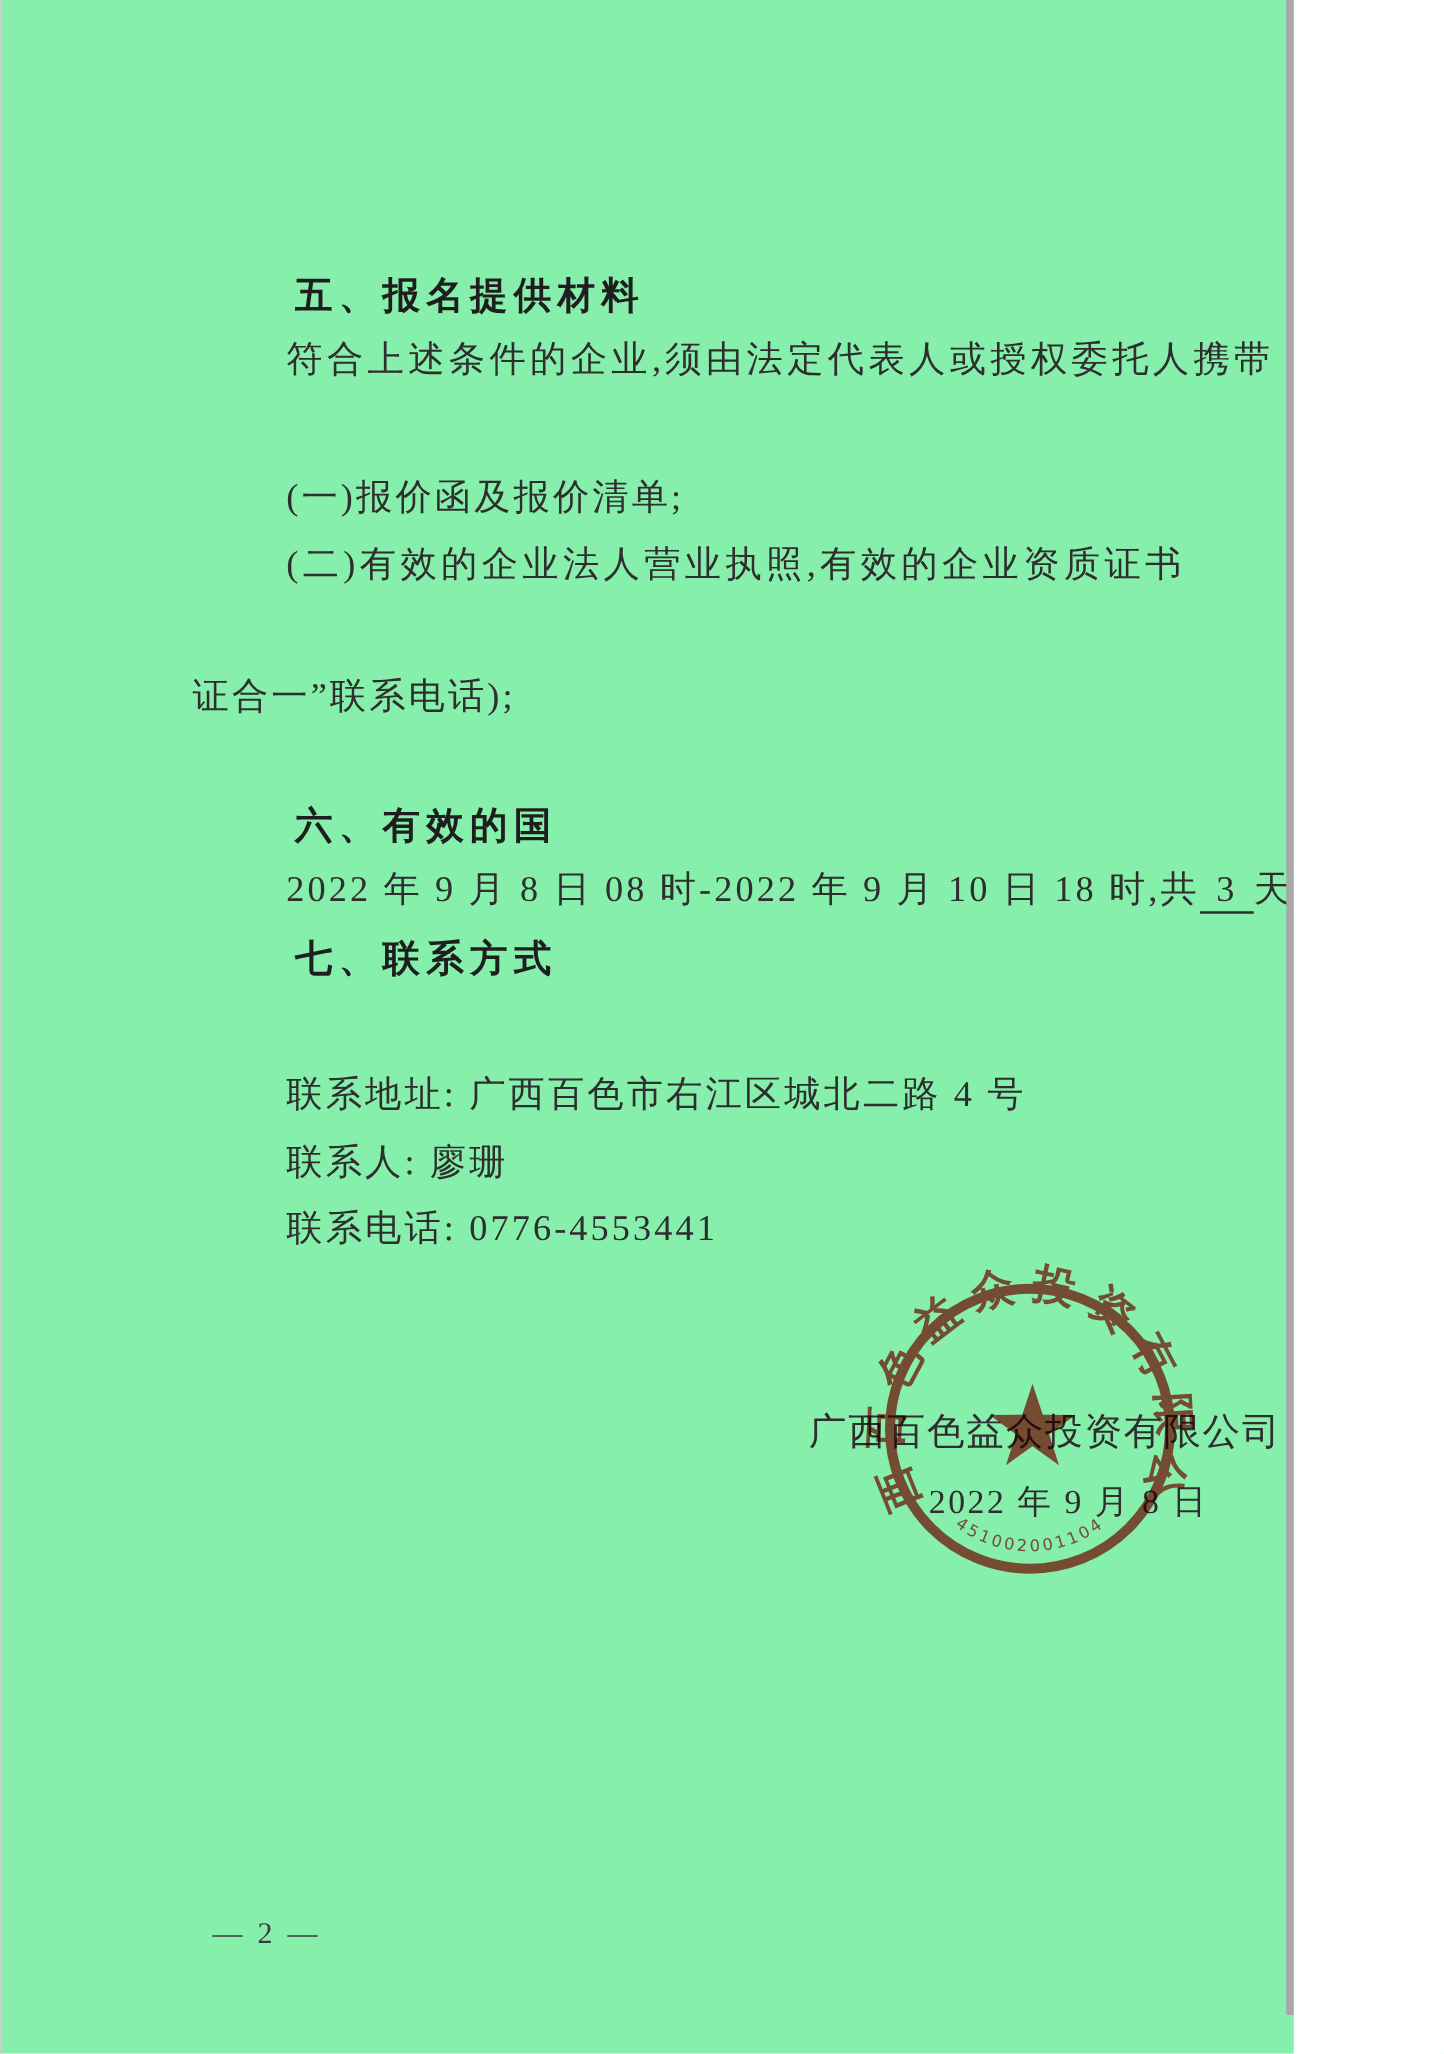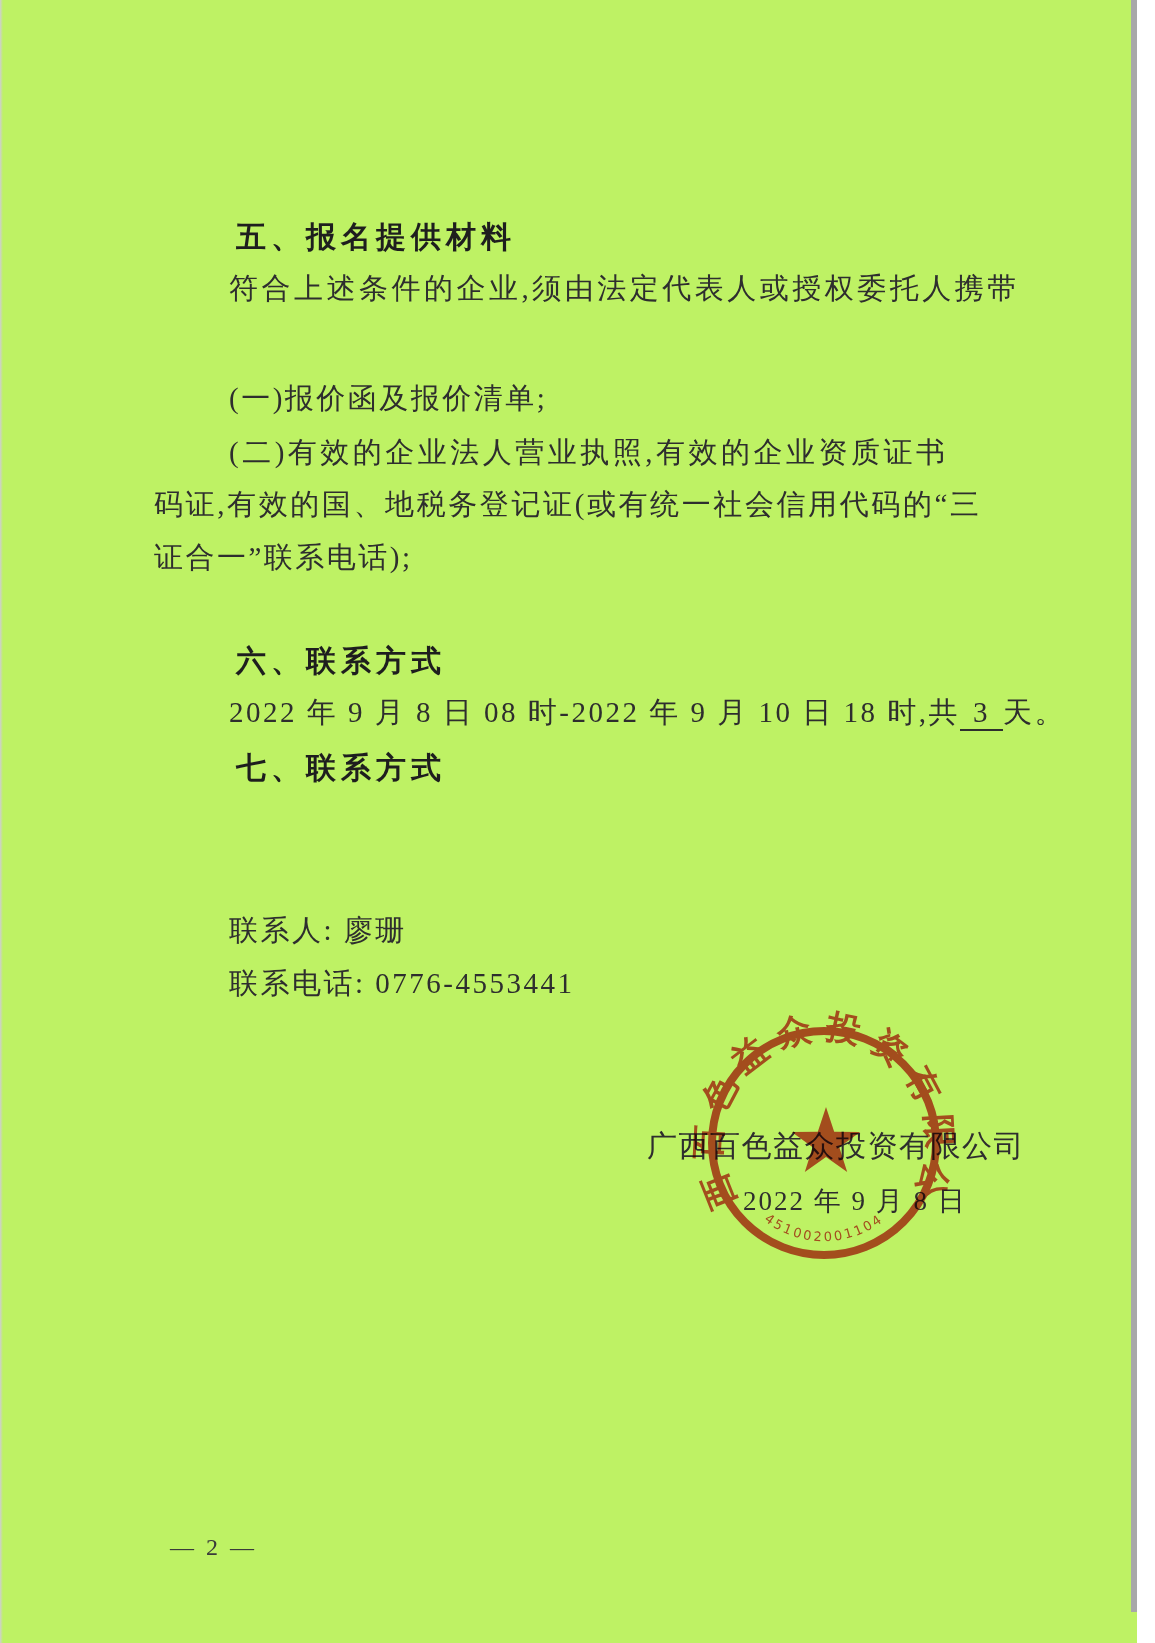--- a/index.html
+++ b/index.html
@@ -1,19 +1,19 @@
 <!DOCTYPE html>
 <html style="--seal-color: #d8423a;"><head>
 <meta charset="utf-8">
 <style>
   html,body{margin:0;padding:0;background:#ffffff;}
   .page{
     position:relative;
-    width:1137px;height:1643px;
-    background:#bef264;
+    width:1035px;height:1643px;
+    background:#86efac;
     overflow:hidden;
     font-family:"Liberation Serif","DejaVu Serif",serif;
     color:#2e2e2e;
   }
   
   .edge-right{position:absolute;top:0;right:0;width:6px;height:1612px;background:#a8a8a8;}
   .edge-left{position:absolute;top:0;left:0;width:3px;height:100%;
     background:linear-gradient(to right,#cfcfcf,rgba(255,255,255,0));}
   .line{
     position:absolute;
@@ -55,34 +55,34 @@
 
   <div class="line heading" style="top:220px;left:236px">五、报名提供材料</div>
 
   <div class="line sp35" style="top:272px;left:229px">符合上述条件的企业,须由法定代表人或授权委托人携带</div>
 
 
   <div class="line" style="top:382px;left:229px">(一)报价函及报价清单;</div>
 
   <div class="line sp35" style="top:436px;left:229px">(二)有效的企业法人营业执照,有效的企业资质证书</div>
 
-  <div class="line sp26" style="top:488px;left:154px">码证,有效的国、地税务登记证(或有统一社会信用代码的“三</div>
 
   <div class="line" style="top:541px;left:154px">证合一”联系电话);</div>
 
 
-  <div class="line heading" style="top:644px;left:236px">六、联系方式</div>
+  <div class="line heading" style="top:644px;left:236px">六、有效的国</div>
 
   <div class="line" style="top:696px;left:229px">
     <span>2022 年 9 月 8 日 08 时-2022 年 9 月 10 日 18 时,共</span><span class="u">3</span><span>天。</span>
   </div>
 
   <div class="line heading" style="top:751px;left:236px">七、联系方式</div>
 
 
+  <div class="line" style="top:860px;left:229px">联系地址: 广西百色市右江区城北二路 4 号</div>
 
   <div class="line" style="top:914px;left:229px">联系人: 廖珊</div>
 
   <div class="line" style="top:967px;left:229px">联系电话: 0776-4553441</div>
 
   <div class="line sig" style="top:1129px;left:647px">广西百色益众投资有限公司</div>
 
   <div class="line sigdate" style="top:1186px;left:743px">2022 年 9 月 8 日</div>
 
   <div class="seal">

